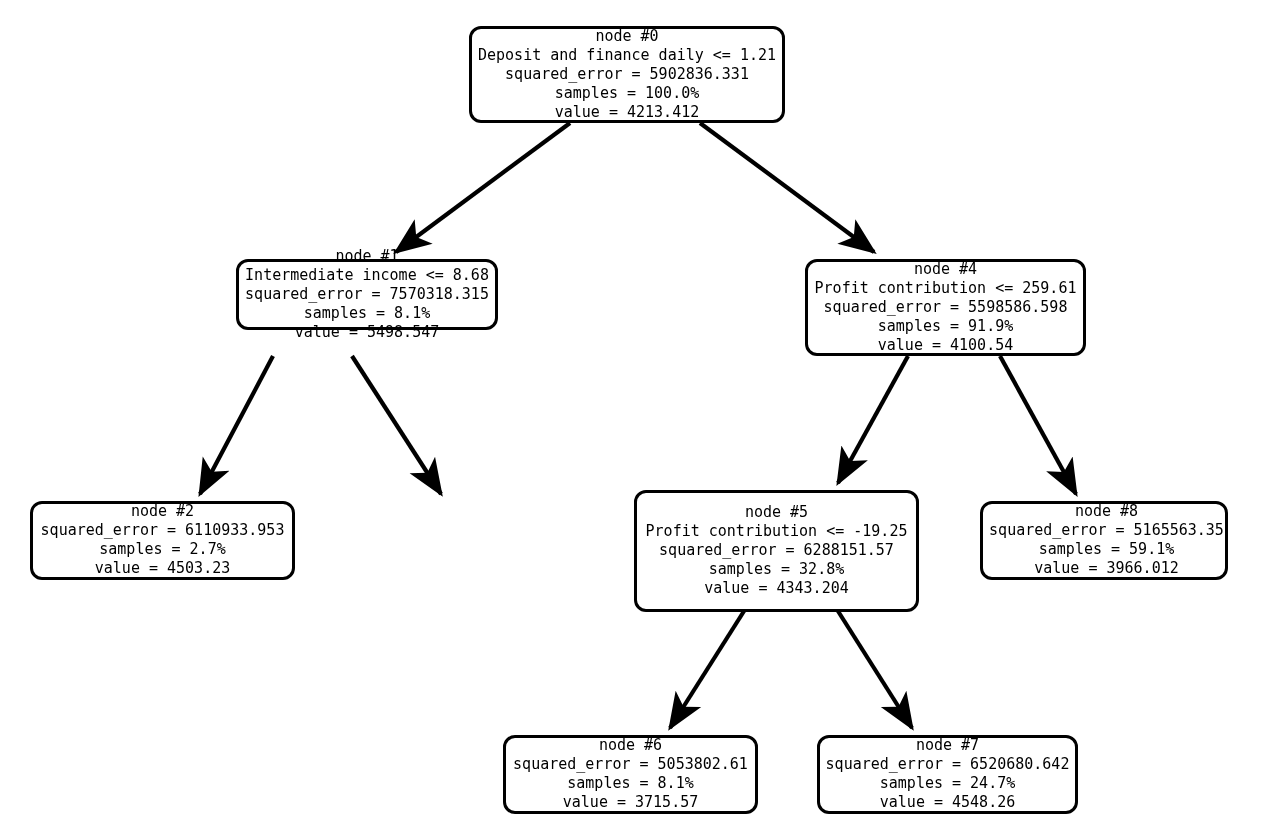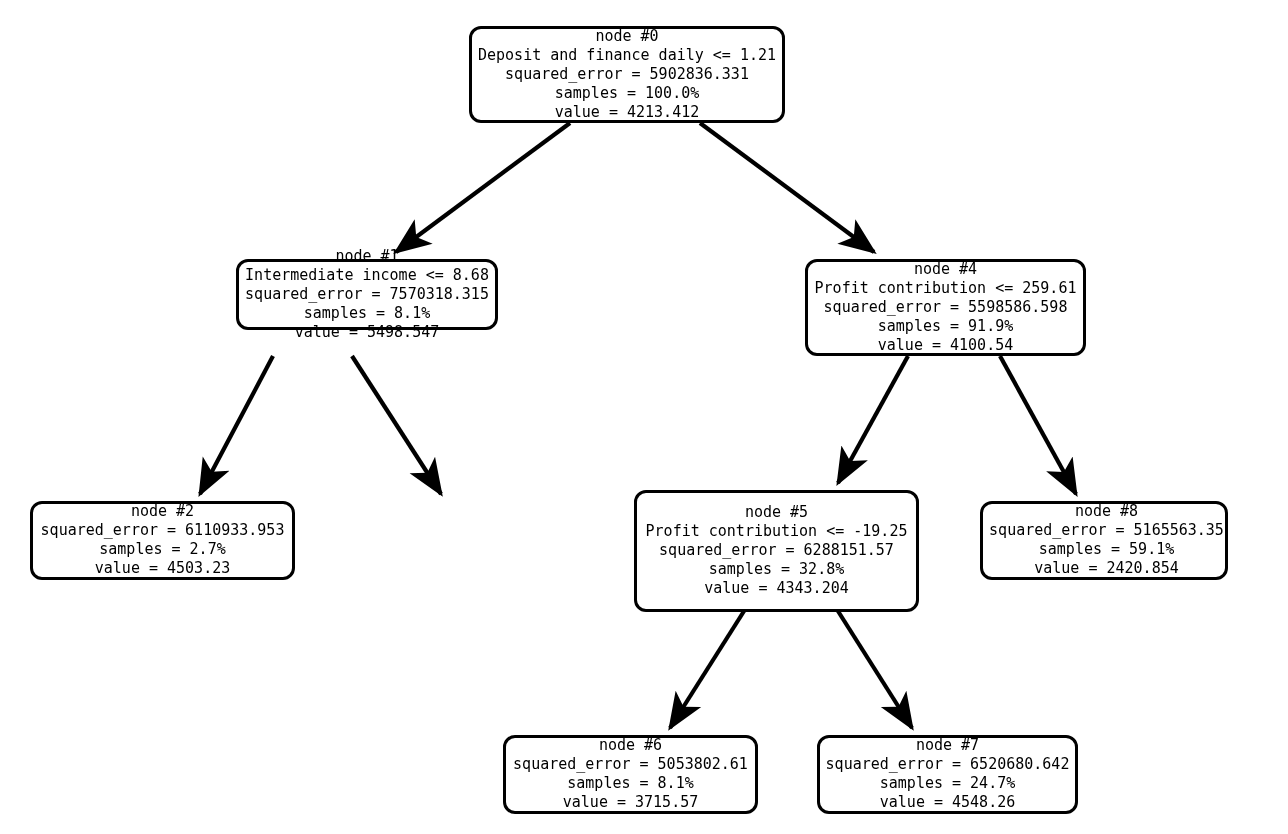--- a/index.html
+++ b/index.html
@@ -113,21 +113,21 @@
     <div class="node-line">Profit contribution &lt;= -19.25</div>
     <div class="node-line">squared_error = 6288151.57</div>
     <div class="node-line">samples = 32.8%</div>
     <div class="node-line">value = 4343.204</div>
   </div>
 
   <div class="node" style="left:980px; top:501px; width:248px; height:79px;padding-left:12px;">
     <div class="node-line title">node #8</div>
     <div class="node-line">squared_error = 5165563.35</div>
     <div class="node-line">samples = 59.1%</div>
-    <div class="node-line">value = 2420.854</div>
+    <div class="node-line">value = 3966.012</div>
   </div>
 
   <div class="node" style="left:503px; top:735px; width:255px; height:79px;">
     <div class="node-line title">node #6</div>
     <div class="node-line">squared_error = 5053802.61</div>
     <div class="node-line">samples = 8.1%</div>
     <div class="node-line">value = 3715.57</div>
   </div>
 
   <div class="node" style="left:817px; top:735px; width:261px; height:79px;">

